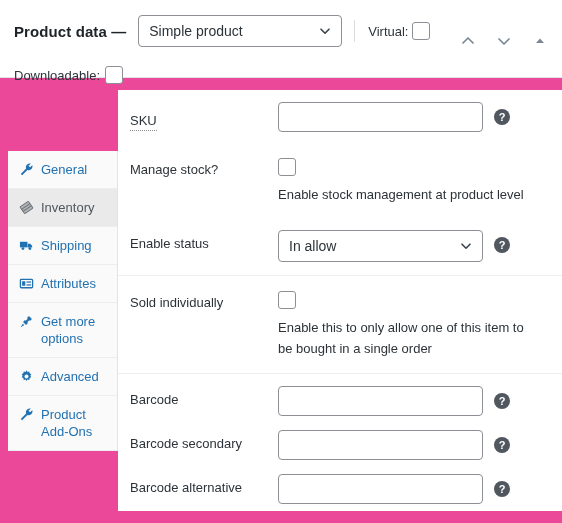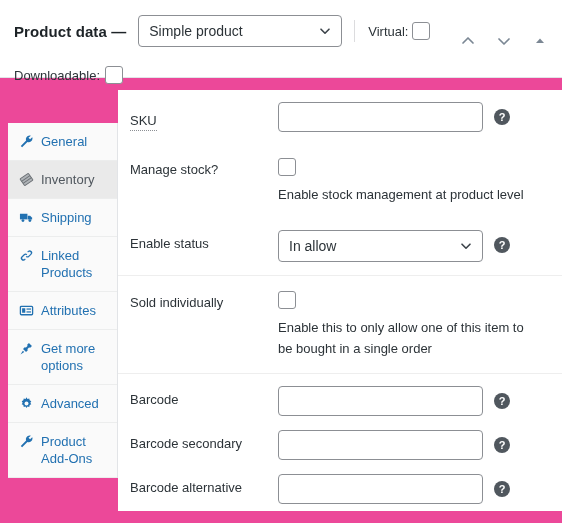--- a/index.html
+++ b/index.html
@@ -369,29 +369,20 @@
           <svg width="15" height="15" viewBox="0 0 16 16">
             <path d="M1 4h8v6H1z" fill="#2271b1"></path>
             <path d="M9.3 6h2.6l2.1 2.3V10H9.3z" fill="#2271b1"></path>
             <circle cx="4.2" cy="11.3" r="1.5" fill="#2271b1"></circle>
             <circle cx="11.6" cy="11.3" r="1.5" fill="#2271b1"></circle>
           </svg>
         </span>
         <span class="tab-label">Shipping</span>
       </div>
 
-      <div class="tab">
-        <span class="tab-ico">
-          <svg width="15" height="15" viewBox="0 0 16 16">
-            <path d="M9.6 3.2a2.6 2.6 0 0 1 3.7 3.7l-2.4 2.4a2.6 2.6 0 0 1-3.7 0l.9-.9a1.4 1.4 0 0 0 1.9 0l2.4-2.4a1.4 1.4 0 0 0-1.9-1.9l-.8.8-.9-.9z" fill="#2271b1"></path>
-            <path d="M6.4 12.8a2.6 2.6 0 0 1-3.7-3.7l2.4-2.4a2.6 2.6 0 0 1 3.7 0l-.9.9a1.4 1.4 0 0 0-1.9 0L3.6 10a1.4 1.4 0 0 0 1.9 1.9l.8-.8.9.9z" fill="#2271b1"></path>
-          </svg>
-        </span>
-        <span class="tab-label">Linked Products</span>
-      </div>
 
       <div class="tab">
         <span class="tab-ico">
           <svg width="15" height="15" viewBox="0 0 16 16">
             <rect x="1.5" y="3.5" width="13" height="9" rx="1" fill="none" stroke="#2271b1" stroke-width="1.4"></rect>
             <rect x="3.3" y="5.6" width="3.4" height="4.8" fill="#2271b1"></rect>
             <rect x="8" y="5.8" width="4.8" height="1.3" fill="#2271b1"></rect>
             <rect x="8" y="8.9" width="4.8" height="1.3" fill="#2271b1"></rect>
           </svg>
         </span>

